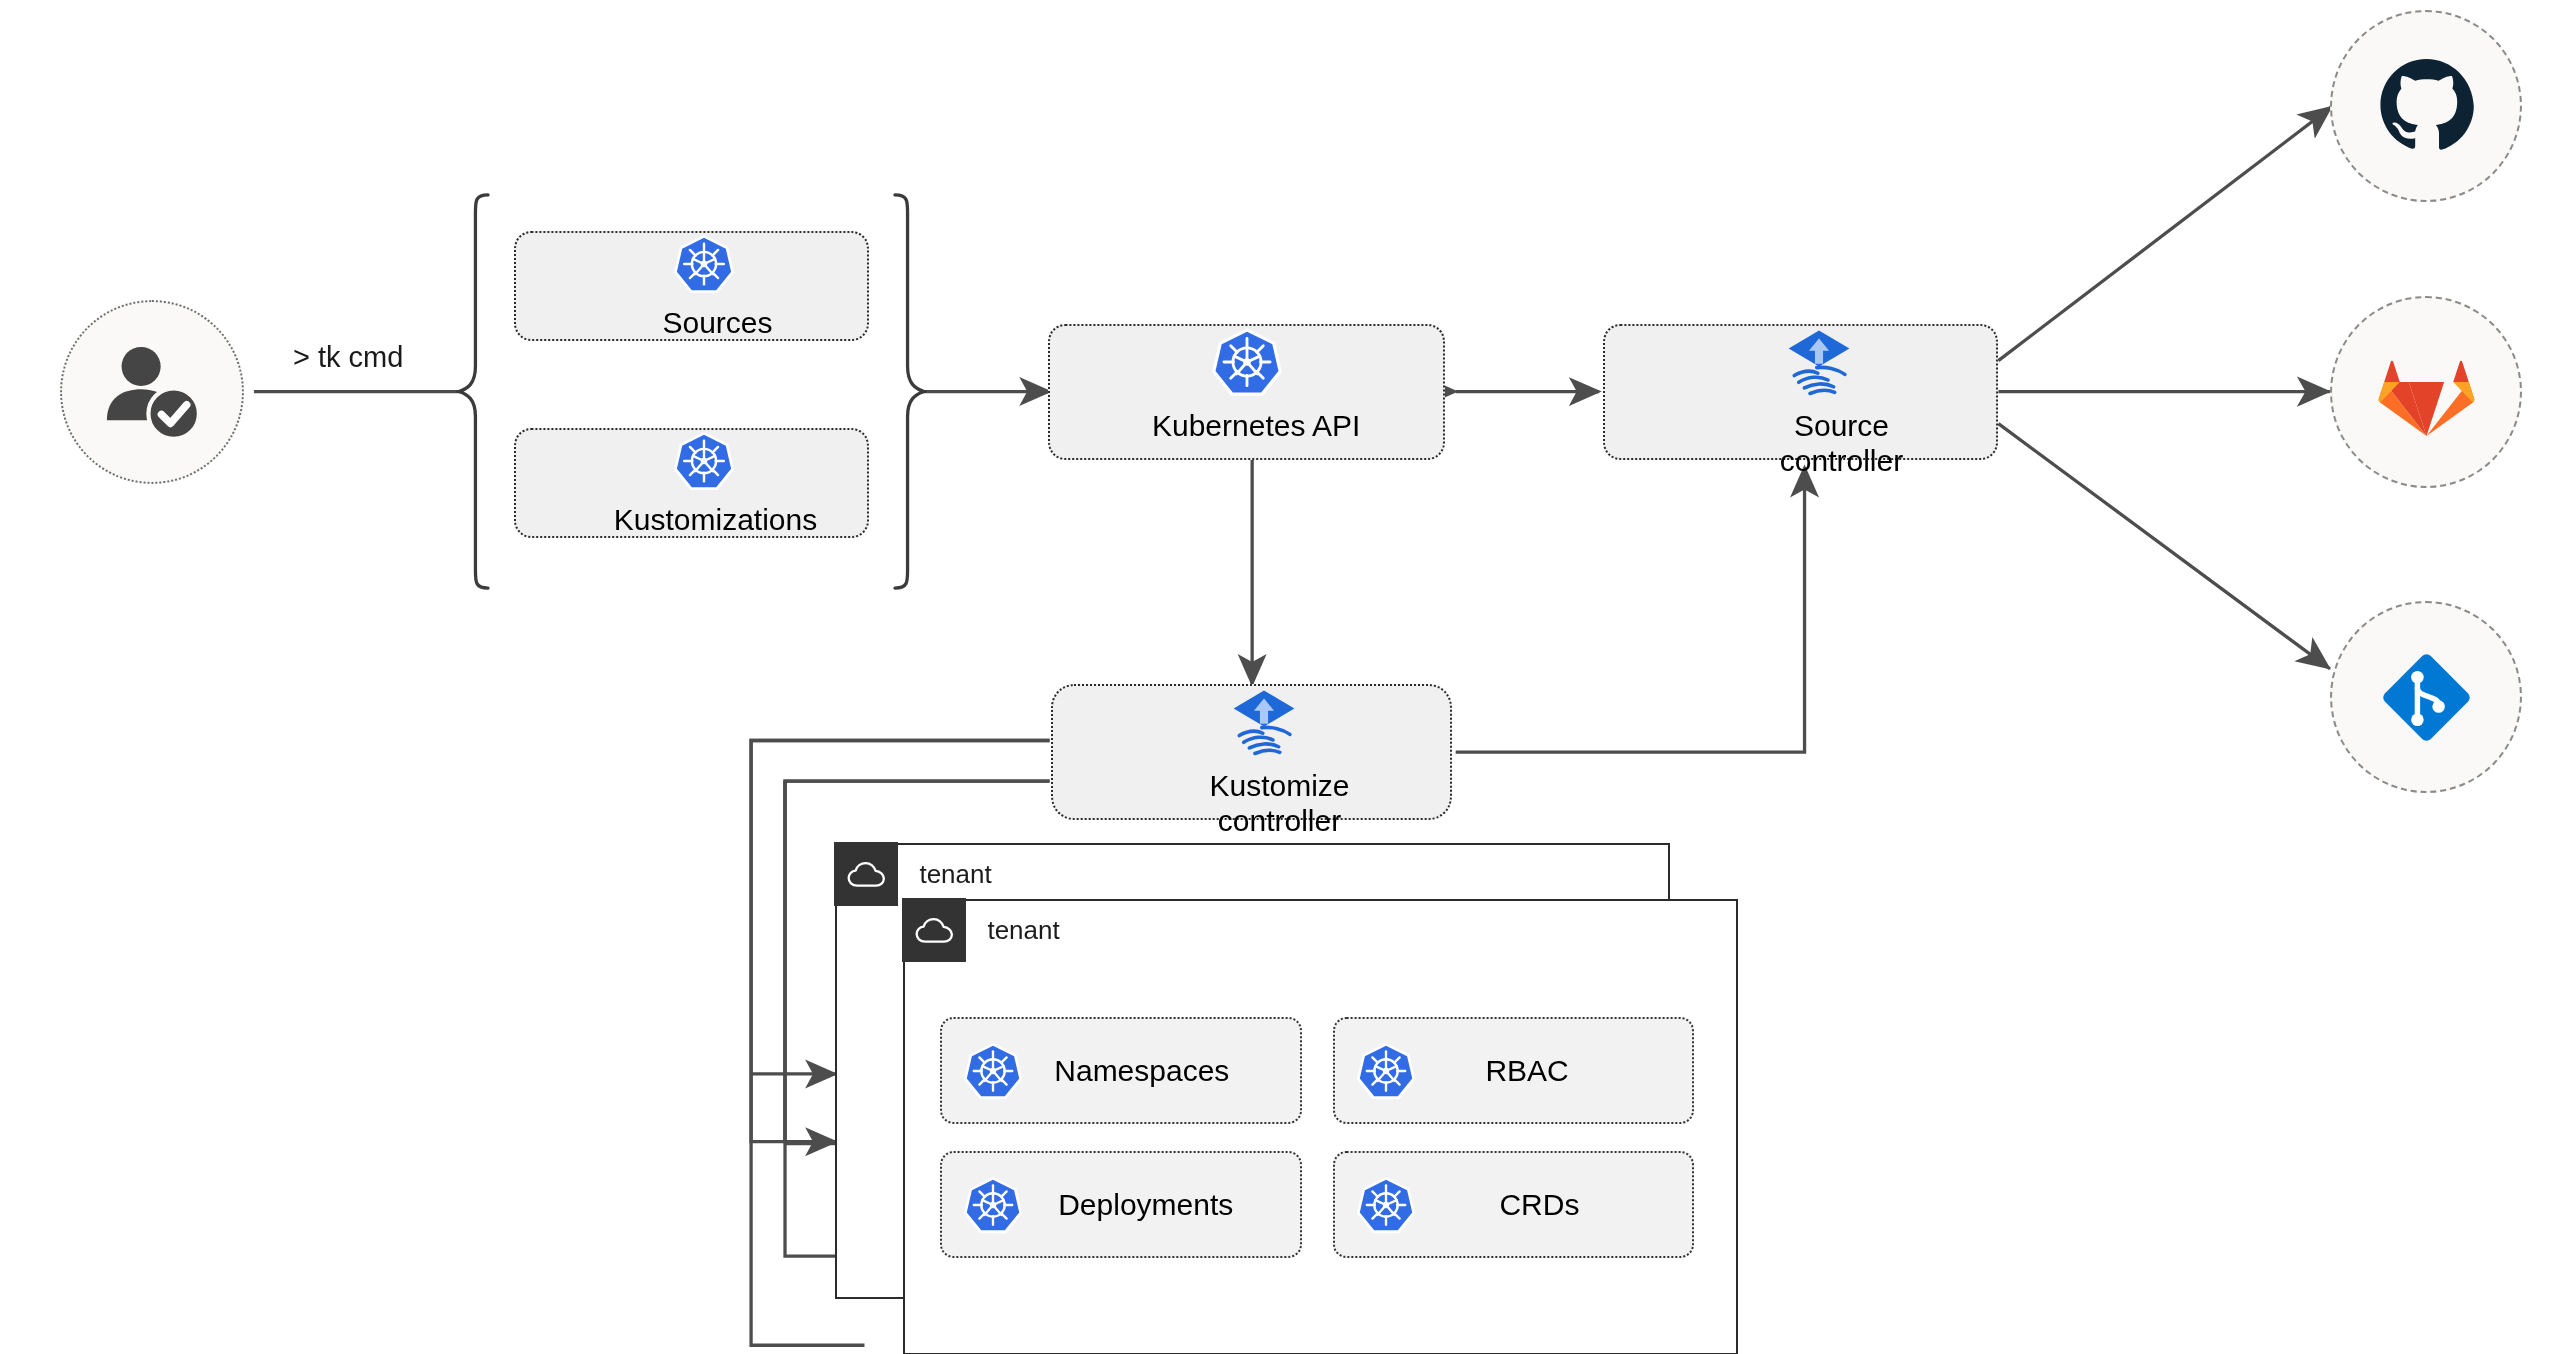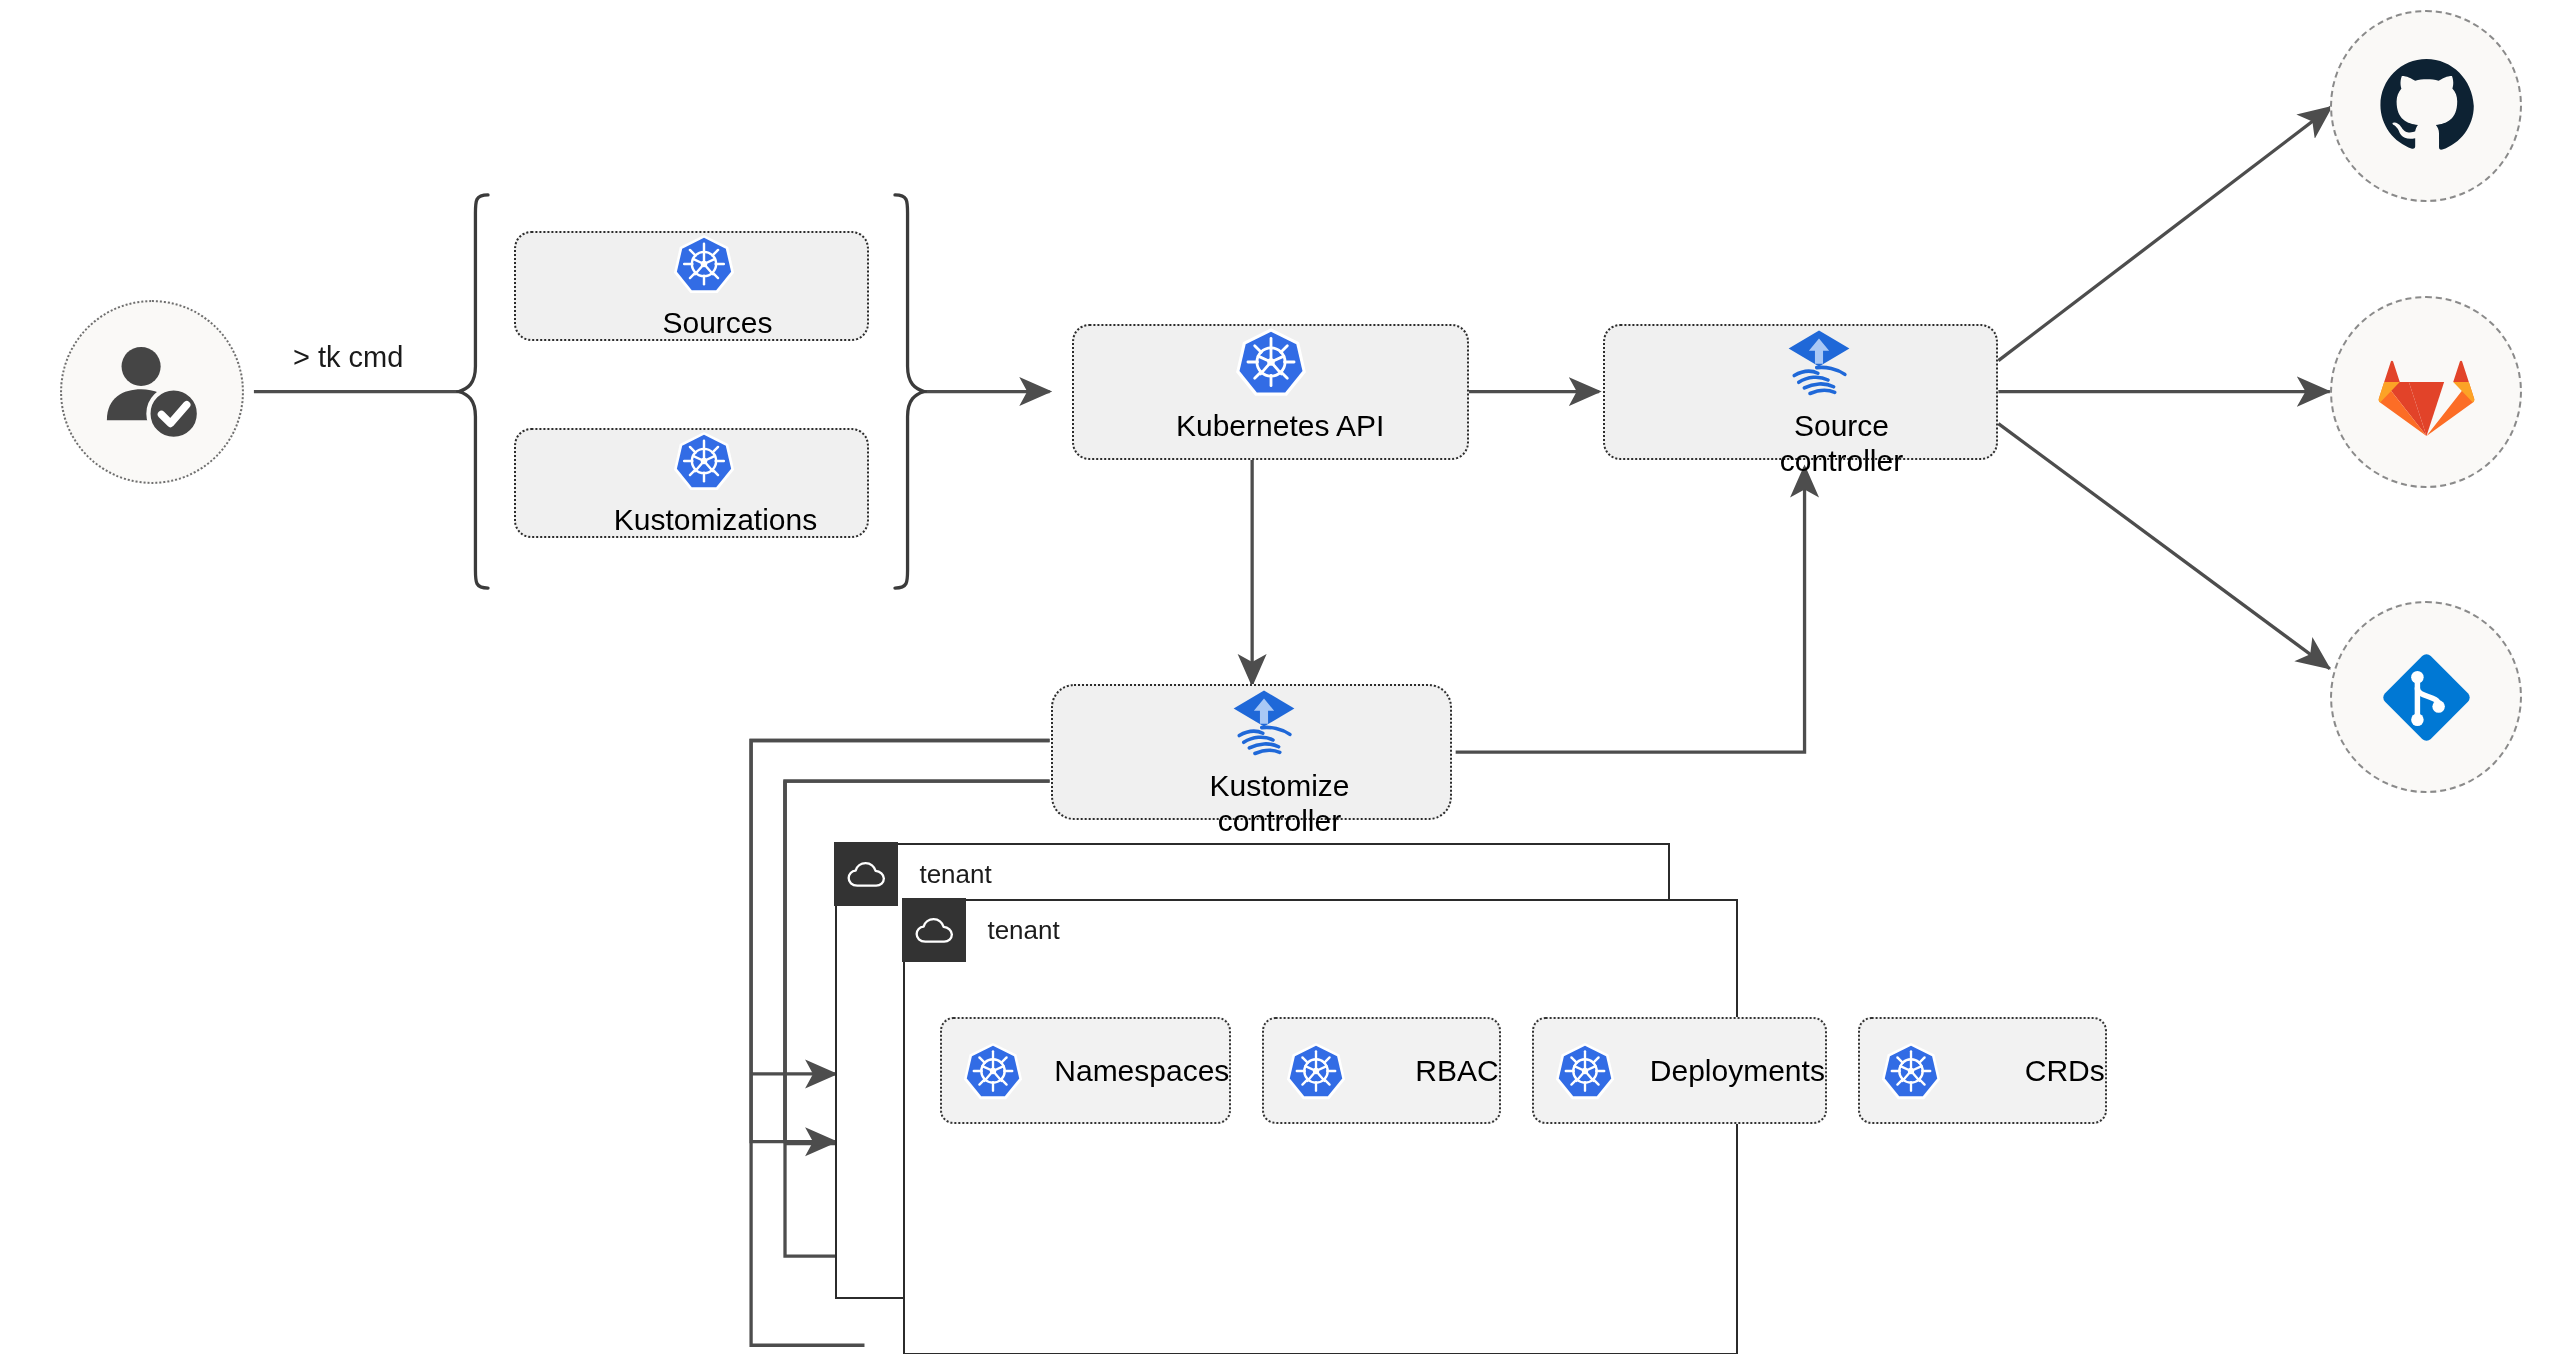--- a/index.html
+++ b/index.html
@@ -89,21 +89,21 @@
   }
   .tenant-title {
     font-size: 26px;
     color: #1c1c1c;
     padding-left: 21.3px;
     white-space: nowrap;
   }
   .tenant-grid {
     position: absolute;
     display: grid;
-    grid-template-columns: 1fr 1fr 1fr 1fr;
+    grid-template-columns: 1fr 1fr;
     gap: 27px 31px;
   }
   .res-card {
     background: #f2f2f2;
     border: 2.9px dotted #333333;
     border-radius: 13.6px;
     display: flex;
     align-items: center;
     gap: 13.6px;
     padding-left: 21.3px;
@@ -234,21 +234,21 @@
         <line x1="32" y1="32" x2="32" y2="19.5"></line>
           <line x1="32" y1="32" x2="43.4" y2="26.8"></line>
         <line x1="32" y1="32" x2="41.2" y2="42.6"></line>
           <line x1="32" y1="32" x2="22.8" y2="42.6"></line>
         <line x1="32" y1="32" x2="20.6" y2="26.8"></line>
       </g>
     </svg>
     <span class="lbl" style="margin-left:23px;">Kustomizations</span>
   </div>
 
-  <div class="node card" style="left:1072px; top:324px; width:397px; height:136px; ">
+  <div class="node card" style="left:1048px; top:324px; width:397px; height:136px; ">
     <svg class="ico" width="72" height="72" viewBox="0 0 64 64">
       <polygon points="32,2 57,14.5 63,41 46,62 18,62 1,41 7,14.5" fill="#ffffff"></polygon>
       <polygon points="32,5 54.5,16.2 60,40 44.6,59 19.4,59 4,40 9.5,16.2" fill="#326ce5"></polygon>
       <g fill="none" stroke="#ffffff" stroke-width="2.5" stroke-linecap="round">
         <circle cx="32" cy="32" r="12.5"></circle>
         <circle cx="32" cy="32" r="3.4" fill="#ffffff" stroke="none"></circle>
         <line x1="32" y1="11" x2="32" y2="20"></line>
           <line x1="32" y1="44" x2="32" y2="53"></line>
         <line x1="11.5" y1="32" x2="20" y2="32"></line>
           <line x1="44" y1="32" x2="52.5" y2="32"></line>

